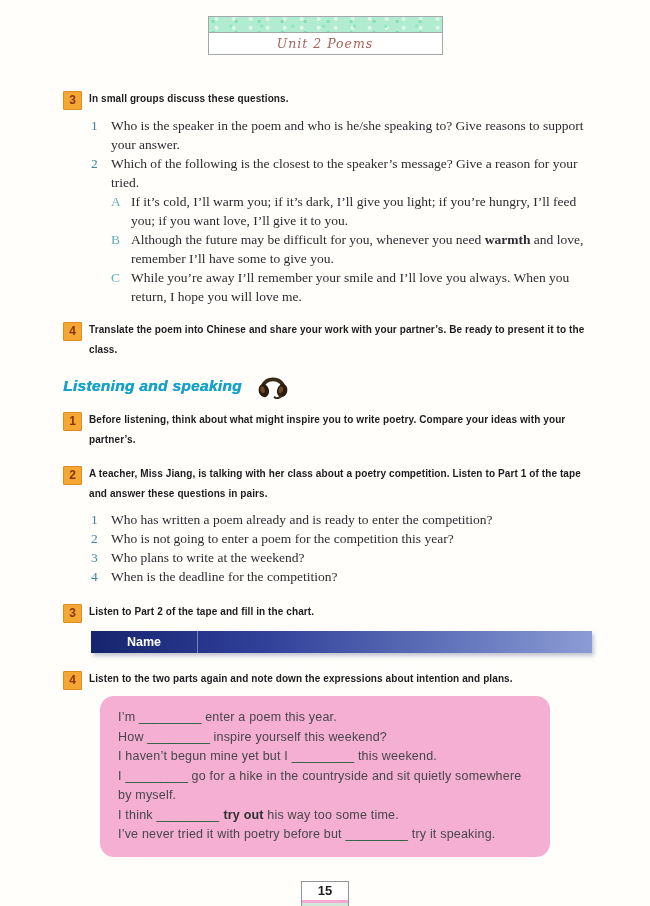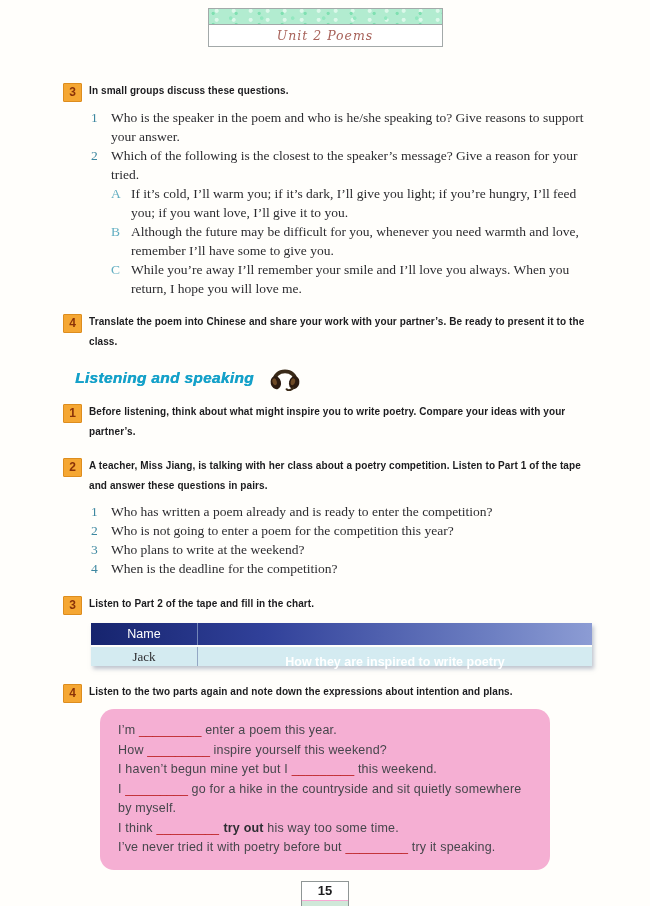--- a/index.html
+++ b/index.html
@@ -6,21 +6,21 @@
   body{
     width:650px;height:906px;overflow:hidden;
     background:#fffefb;
     font-family:"Liberation Sans",sans-serif;
     color:#222;
     position:relative;
   }
   .page{width:650px;height:906px;overflow:hidden;}
 
   
-  .figure{width:233px;margin:8px auto;border:1px solid #a3a9a9;}
+  .figure{width:233px;margin:16px auto;border:1px solid #a3a9a9;}
   .figure-img{
     height:15px;
     background-color:#b2ecd0;
     background-image:
       radial-gradient(circle at 18% 40%, #7fe0b1 0 1.2px, rgba(0,0,0,0) 2px),
       radial-gradient(circle at 70% 70%, #93e8c0 0 1.4px, rgba(0,0,0,0) 2.2px),
       radial-gradient(circle at 45% 20%, #dcf8ea 0 1.6px, rgba(0,0,0,0) 2.4px);
     background-size:23px 11px,31px 13px,17px 9px;
     border-bottom:1px solid #a3a9a9;
   }
@@ -47,56 +47,56 @@
 
   
   .qlist{margin:6px 0 0 28px;font-family:"Liberation Serif",serif;font-size:13.5px;color:#2c2c30;}
   .qrow{display:flex;line-height:19px;}
   .qnum{flex:0 0 20px;color:#3d87a0;}
   .qtext{flex:1;}
   .opts{margin-left:20px;}
   .optrow{display:flex;line-height:19px;}
   .optletter{flex:0 0 20px;color:#62aec2;}
   .opttext{flex:1;}
-  .bold-serif{font-weight:normal;}
-
-  
-  .lheading{display:flex;align-items:center;margin:10px 0 0 12px;height:32px;}
+  .bold-serif{font-weight:bold;}
+
+  
+  .lheading{display:flex;align-items:center;margin:10px 0 0 0;height:32px;}
   .lheading-text{
     font-size:15.5px;font-weight:bold;font-style:italic;color:#15a1c9;
     letter-spacing:.3px;text-shadow:.4px 0 #15a1c9;
   }
   .hp-icon{margin-left:14px;}
 
   
   .chart{margin:8px 0 0 28px;width:501px;box-shadow:2px 3px 4px rgba(130,142,165,.5);}
   .chart-header{display:flex;height:22px;background:linear-gradient(to right,#16246e 0%,#31419a 35%,#6d7fc2 80%,#8c9cd4 100%);}
-  .ch-name{flex:0 0 106px;color:#fff;font-weight:normal;font-size:12.5px;line-height:22px;text-align:center;border-right:1px solid #7486b8;}
+  .ch-name{flex:0 0 106px;color:#fff;font-weight:bold;font-size:12.5px;line-height:22px;text-align:center;border-right:1px solid #7486b8;}
   .ch-value{flex:1;color:#fff;font-weight:bold;font-size:12.5px;line-height:22px;text-align:center;margin-top:28px;}
   .chart-row{display:flex;height:19px;margin-top:2px;background:#d4ebf1;}
   .chart-row.alt{background:linear-gradient(to right,#98a9da 0%,#b9c4e6 22%,#eef1fa 50%,#ffffff 62%,#eaf2f9 88%,#d9e7f4 100%);}
   .cr-name{flex:0 0 106px;font-family:"Liberation Serif",serif;font-size:13px;line-height:19px;text-align:center;color:#2f2f33;border-right:1px solid #93a7c4;}
   .cr-value{flex:1;}
 
   
   .notes{
     margin:6px 0 0 37px;width:414px;
     background:#f5afd3;border-radius:14px;
     padding:12px 18px 12px 18px;
     font-size:12.5px;color:#46464c;line-height:19.5px;
     letter-spacing:.2px;
   }
-  .note-blank{color:#b91c1c;letter-spacing:0;}
+  .note-blank{color:#14532d;letter-spacing:0;}
   .pink-bold{font-weight:bold;color:#2e2e33;margin-top:8px;}
   .pink-bold:empty{display:none;}
 
   
   .footer{position:absolute;left:0;right:0;top:881px;display:flex;justify-content:center;}
   .pagebox{width:46px;border:1px solid #8f9696;background:#fff;}
-  .pagebox-num{height:18px;line-height:18px;text-align:center;font-weight:bold;font-size:13px;color:#1d1d1f;border-bottom:1px solid #f9a8d4;}
+  .pagebox-num{height:18px;line-height:18px;text-align:center;font-weight:bold;font-size:13px;color:#1d1d1f;border-bottom:3px solid #f9a8d4;}
   .pagebox-green{height:8px;background:#cfe8d8;}
 
   
   .mt-sec{margin-top:14px;}
 </style>
 </head>
 <body>
 
 <div class="page">
 
@@ -185,24 +185,20 @@
 
     <div class="exercise" style="margin-top:16px;">
       <div class="badge">3</div>
       <div class="instr">Listen to Part 2 of the tape and fill in the chart.</div>
     </div>
     <div class="chart">
       <div class="chart-header">
         <div class="ch-name">Name</div>
         <div class="ch-value">How they are inspired to write poetry</div>
       </div>
-      <div class="chart-row">
-        <div class="cr-name">Jack</div>
-        <div class="cr-value"></div>
-      </div>
     </div>
 
     <div class="exercise" style="margin-top:16px;">
       <div class="badge">4</div>
       <div class="instr">Listen to the two parts again and note down the expressions about intention and plans.</div>
     </div>
     <div class="notes">
       <div class="note-line"><span>I’m </span><span class="note-blank">_________</span><span> enter a poem this year.</span></div>
       <div class="note-line"><span>How </span><span class="note-blank">_________</span><span> inspire yourself this weekend?</span></div>
       <div class="note-line"><span>I haven’t begun mine yet but I </span><span class="note-blank">_________</span><span> this weekend.</span></div>

